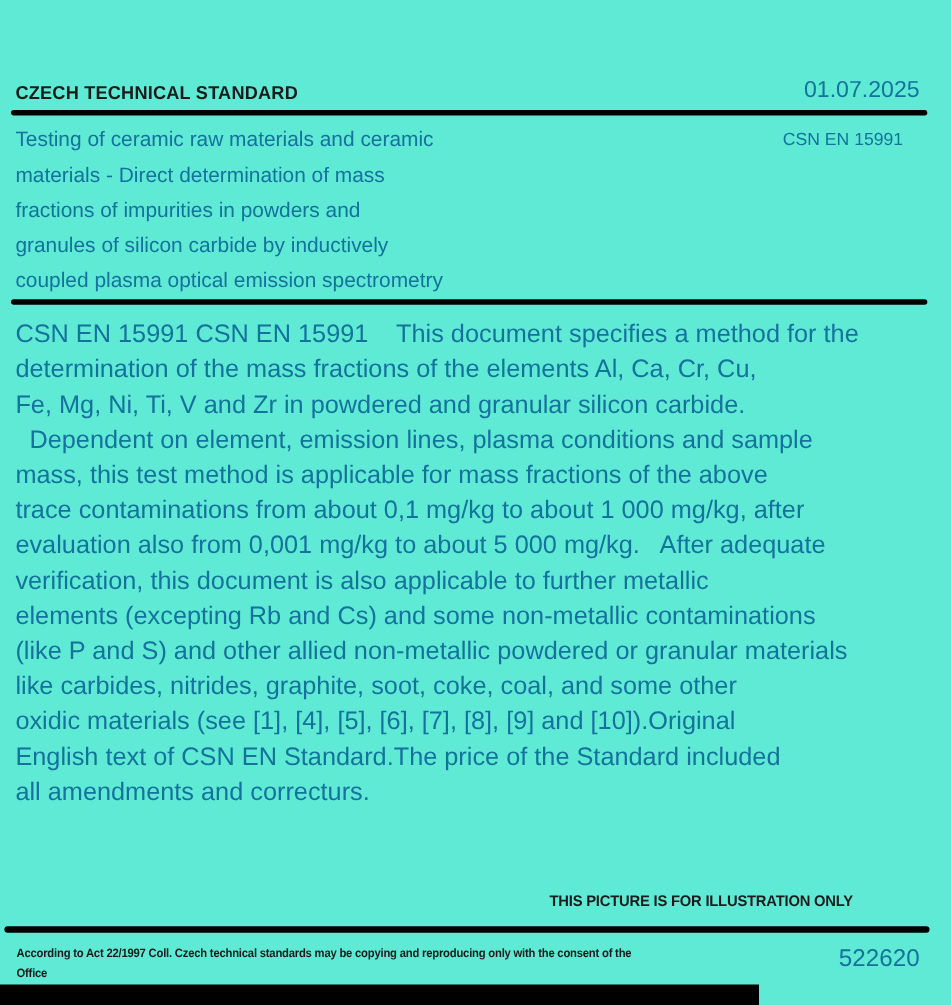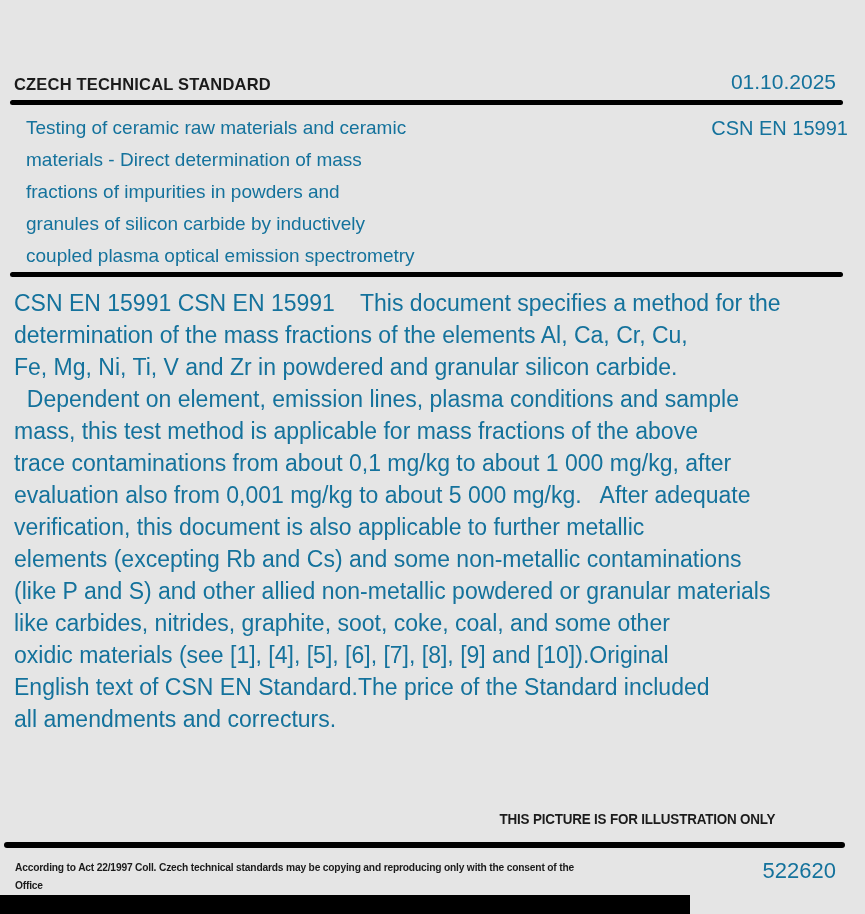--- a/index.html
+++ b/index.html
@@ -1,20 +1,20 @@
 <!DOCTYPE html>
 <html><head>
 <meta charset="utf-8">
 <style>
   html, body { margin: 0; padding: 0; background: #ffffff; }
   .page {
     position: relative;
     width: 865px;
     height: 914px;
-    background: #e5e5e5;
+    background: #5eead4;
     font-family: "Liberation Sans", "DejaVu Sans", sans-serif;
     overflow: hidden;
   }
   .header-title {
     position: absolute;
     left: 14px;
     top: 75px;
     font-size: 17px;
     font-weight: bold;
     letter-spacing: 0.2px;
@@ -44,28 +44,27 @@
   .rule-bottom { top: 842px; height: 6px; left: 4px; right: 20px; }
   .standard-title {
     position: absolute;
     left: 14px;
     top: 112px;
     width: 520px;
     font-size: 19px;
     line-height: 32px;
     color: var(--accent-teal, #14729C);
     white-space: pre-wrap;
-    margin-left: 12px;
   }
   .ref-block {
     position: absolute;
-    right: 17px;
+    right: 44px;
     top: 112px;
     text-align: center;
-    font-size: 20px;
+    font-size: 16px;
     line-height: 32px;
     color: var(--accent-teal, #14729C);
   }
   .abstract-text {
     position: absolute;
     left: 14px;
     top: 287px;
     right: 24px;
     font-size: 23px;
     line-height: 32px;
@@ -115,21 +114,21 @@
     background: #000000;
   }
 </style>
 </head>
 <body style="--accent-teal: #14729C; --text-black: #1B1B1B;">
 
 <div class="page">
 
   <div class="header-title">CZECH TECHNICAL STANDARD</div>
 
-  <div class="header-date">01.10.2025</div>
+  <div class="header-date">01.07.2025</div>
 
   <div class="rule rule-top"></div>
 
   <div class="standard-title">Testing of ceramic raw materials and ceramic
 materials - Direct determination of mass
 fractions of impurities in powders and
 granules of silicon carbide by inductively
 coupled plasma optical emission spectrometry</div>
 
   <div class="ref-block">

